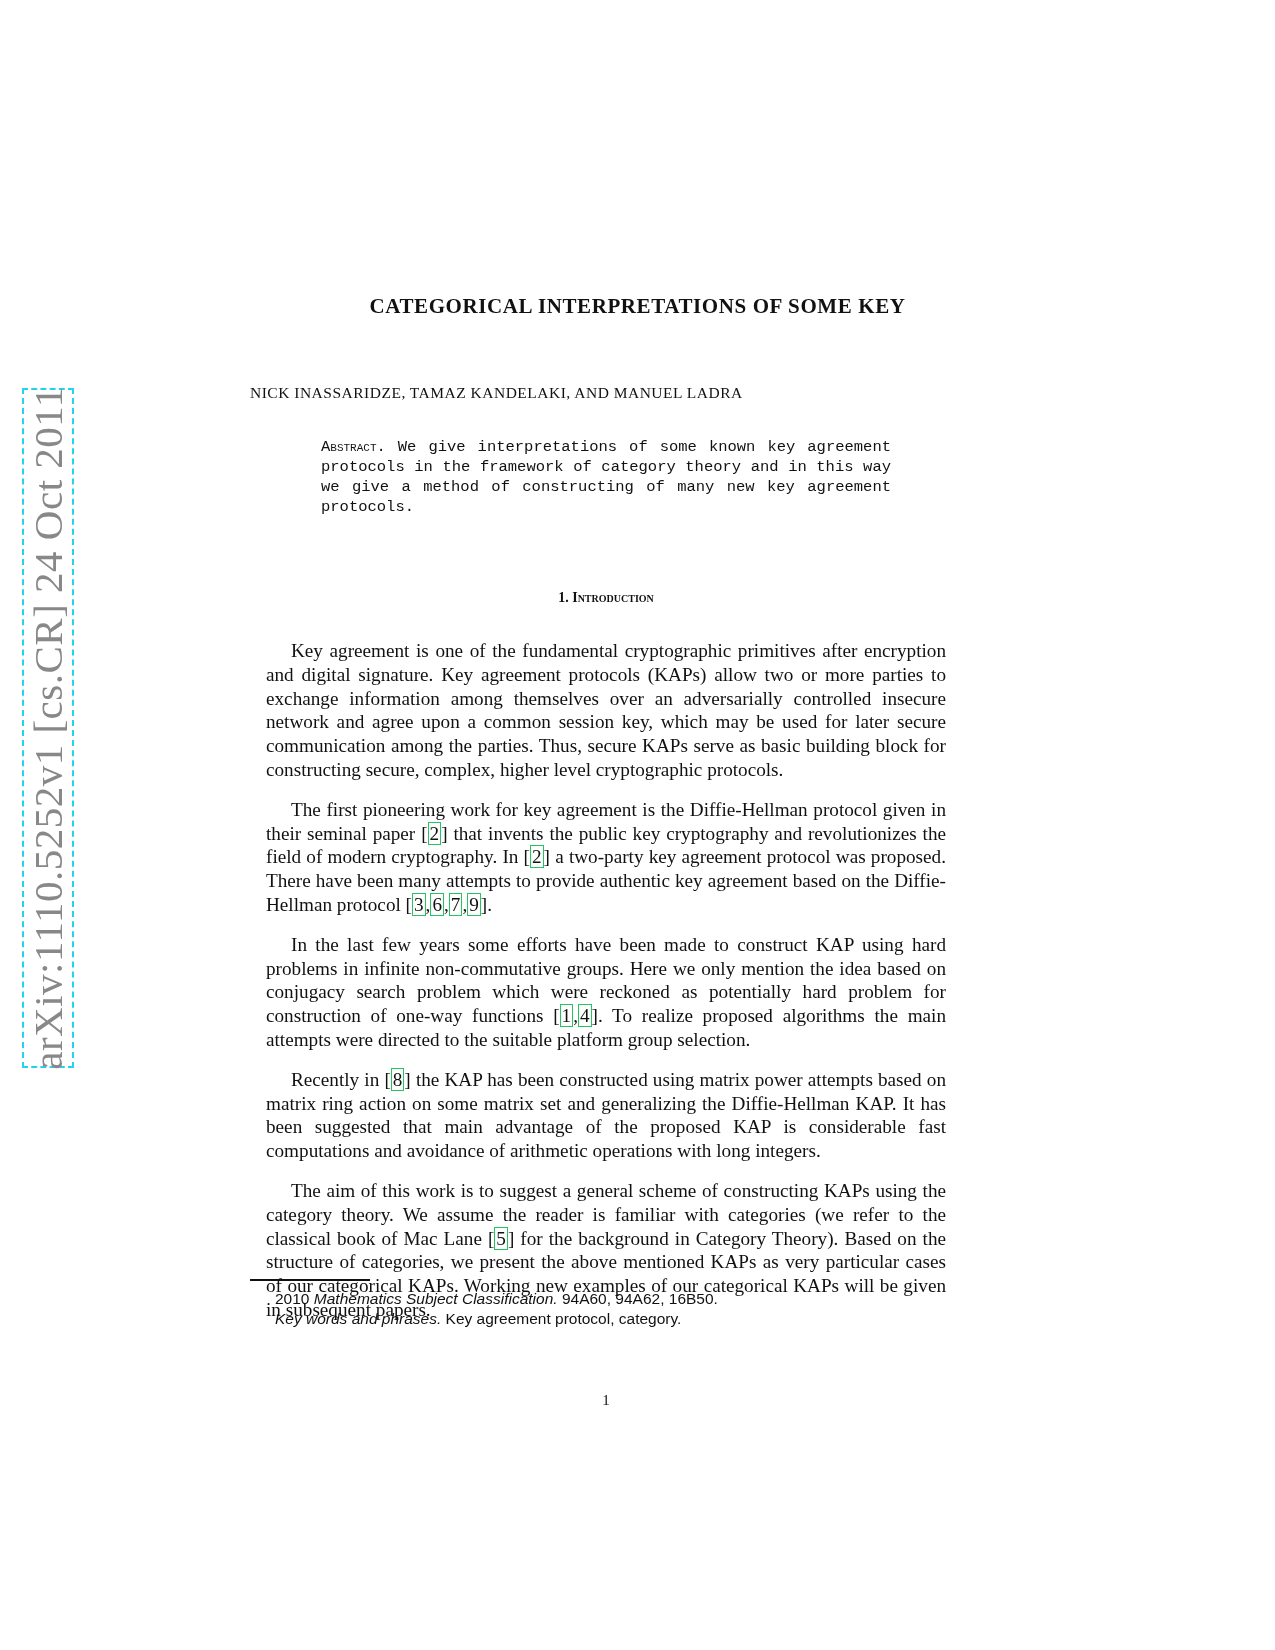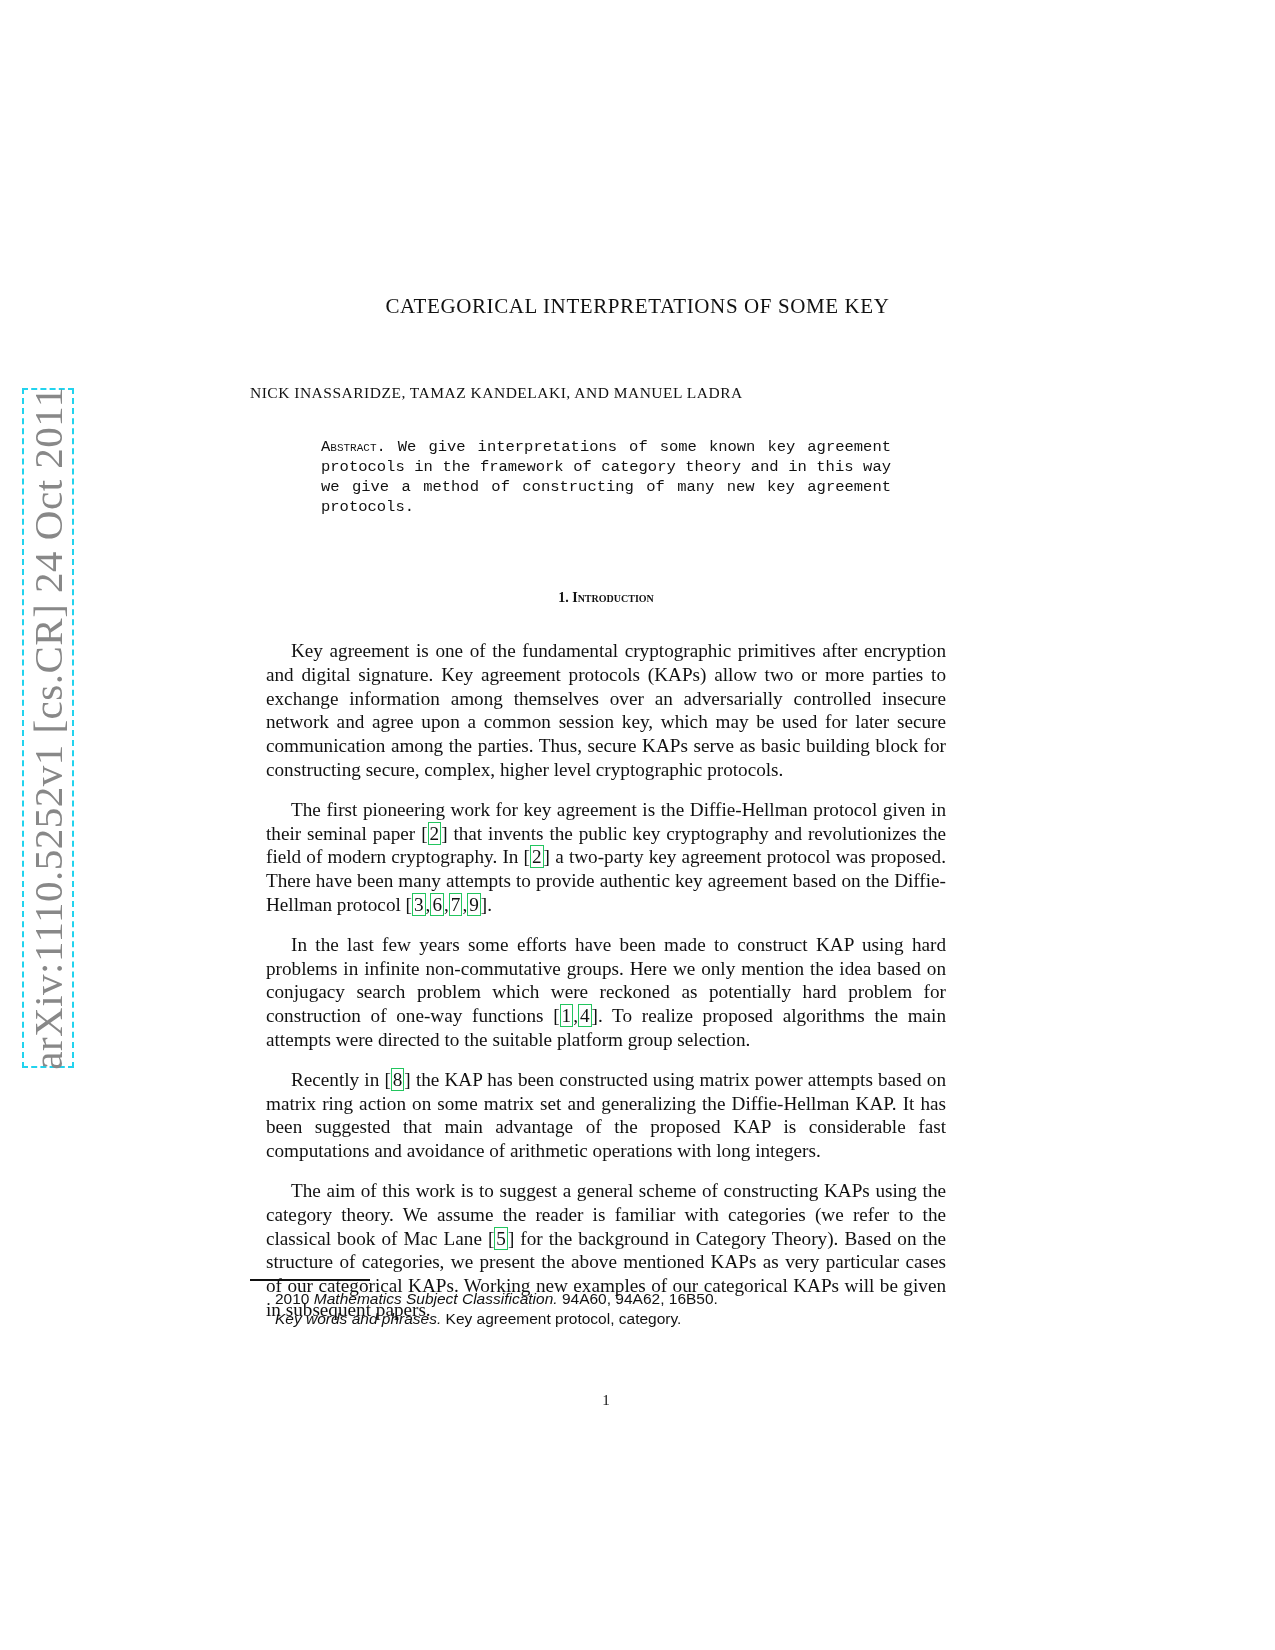--- a/index.html
+++ b/index.html
@@ -9,21 +9,21 @@
     border:2px dashed #22d3ee; box-sizing:border-box;
     display:flex; align-items:center; justify-content:center;
   }
   .stamp span {
     transform:rotate(-90deg); white-space:nowrap;
     font-family:"Liberation Serif", serif; font-size:41px; color:#888;
     letter-spacing:0.5px;
   }
   .title {
     position:absolute; left:250px; width:775px; top:292px; text-align:center;
-    font-family:"Liberation Serif", serif; font-weight:normal; font-size:21px; line-height:28px; letter-spacing:0.6px;
+    font-family:"Liberation Serif", serif; font-weight:bold; font-size:21px; line-height:28px; letter-spacing:0.6px;
   }
   .authors {
     position:absolute; left:250px; width:775px; top:384px; 
     font-family:"Liberation Serif", serif; font-size:15.5px; letter-spacing:0.5px;
   }
   .abstract {
     position:absolute; left:321px; width:570px; top:437px;
     font-family:Liberation Mono, monospace; font-size:15.5px; line-height:20px; text-align:justify;
   }
   .sc { font-variant:small-caps; }

